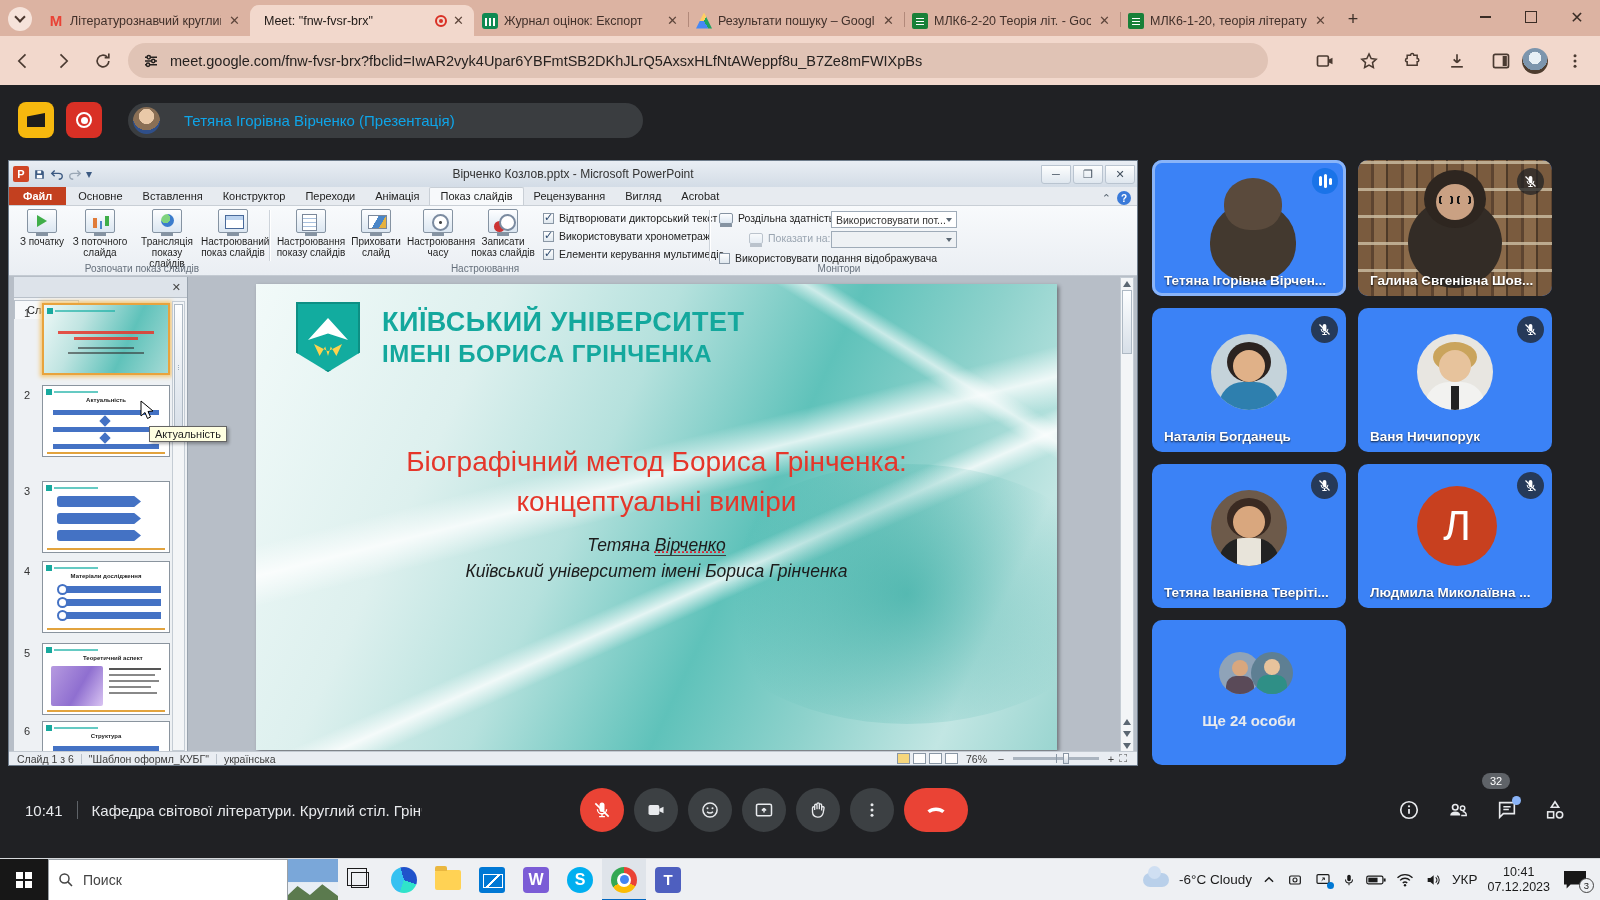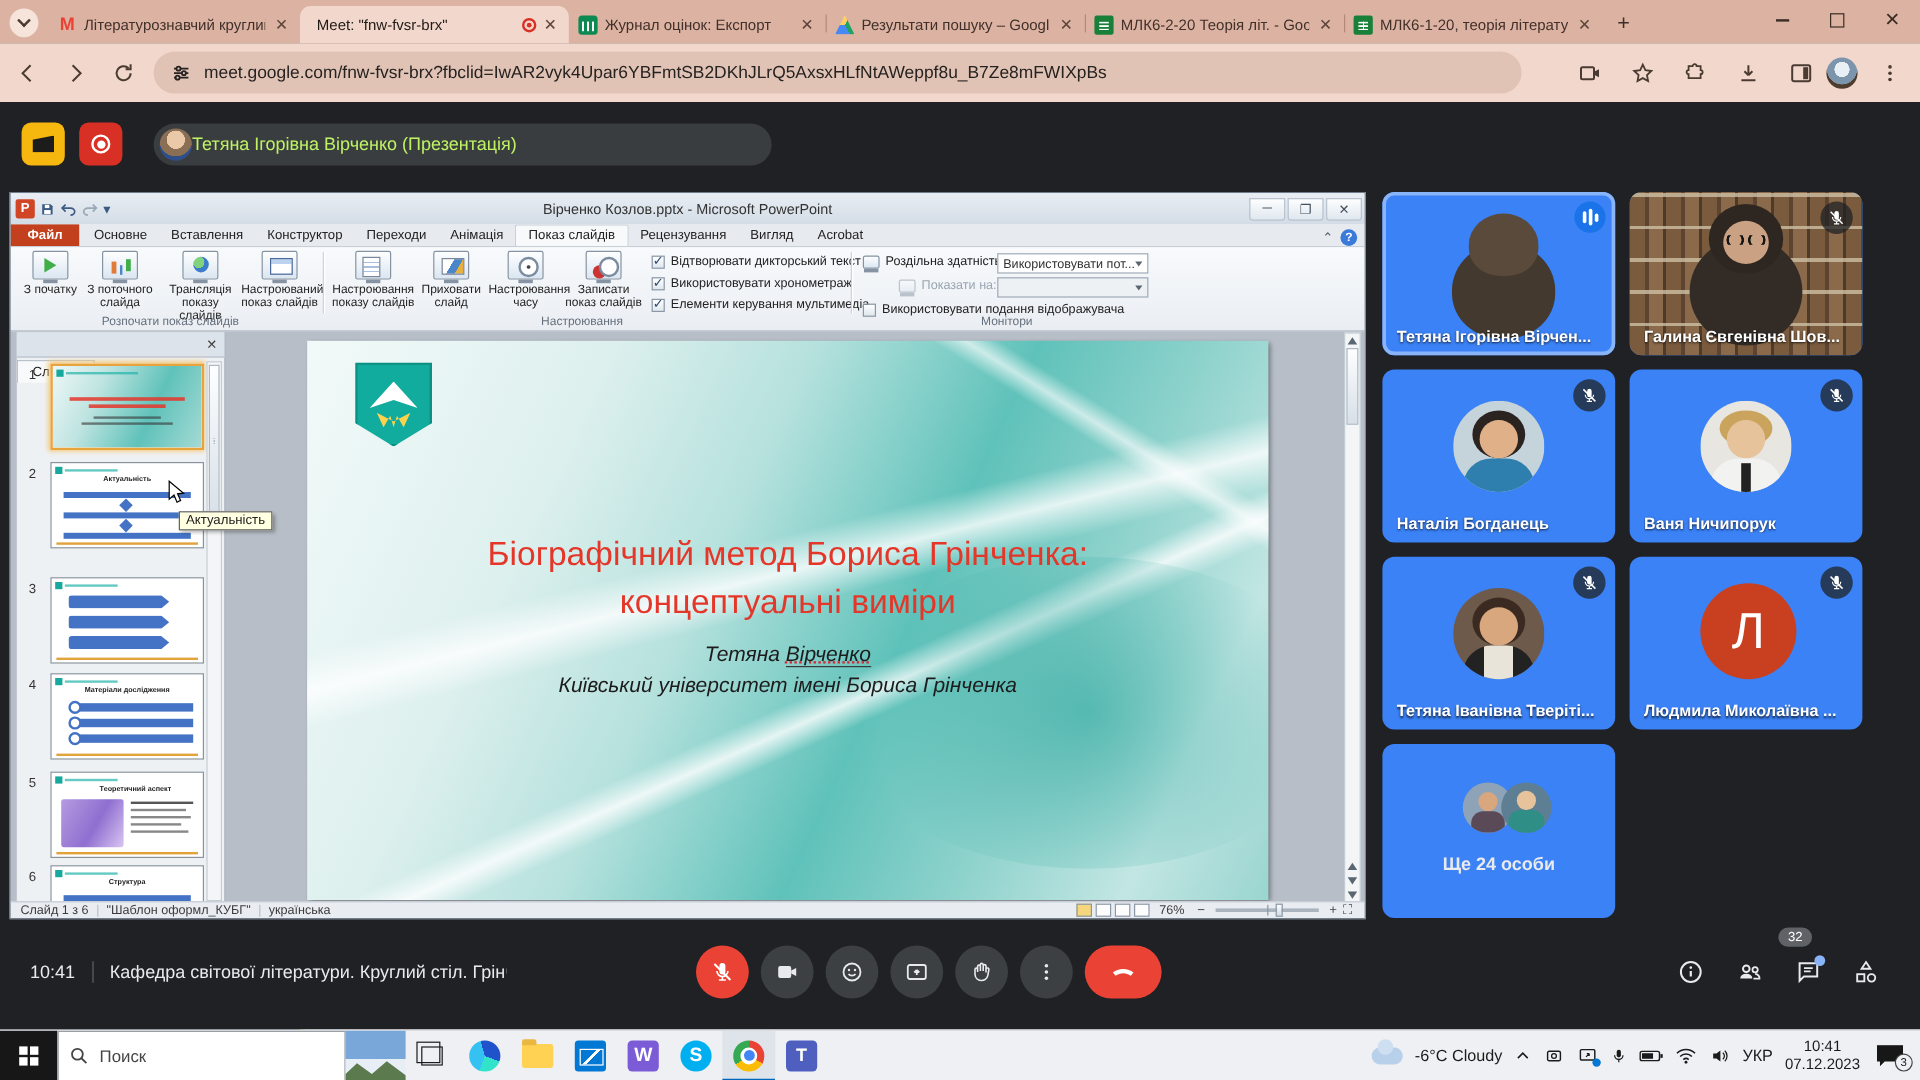--- a/index.html
+++ b/index.html
@@ -63,21 +63,21 @@
   .ybtn .glyph { width:18px; height:14px; background:#1c1c1c;
     clip-path:polygon(0 25%,100% 0,100% 100%,0 100%); position:relative; }
   .rbtn2 { position:absolute; left:66px; top:17px; width:36px; height:36px; border-radius:8px; background:#d93025;
     display:flex; align-items:center; justify-content:center; }
   .rbtn2 .ring { width:16px; height:16px; border:2.5px solid #fff; border-radius:50%; display:flex; align-items:center; justify-content:center; }
   .rbtn2 .ring::after { content:""; width:7px; height:7px; background:#fff; border-radius:50%; }
   .ppill { position:absolute; left:128px; top:18px; height:35px; width:515px; border-radius:18px; background:#3a3d40;
     display:flex; align-items:center; padding:0 14px 0 5px; }
   .ppill .pav { width:27px; height:27px; border-radius:50%; flex:none;
     background:radial-gradient(circle at 50% 35%, #e9c9a8 0 34%, #8a6f55 35% 62%, #2f4f8a 63%); }
-  .ppill .ptxt { color:#bef264; font-size:15px; margin-left:0; white-space:nowrap;text-align:right; }
+  .ppill .ptxt { color:#0ea5e9; font-size:15px; margin-left:24px; white-space:nowrap;text-align:right; }
 
   
   .ppt { position:absolute; left:8px; top:75px; width:1130px; height:606px; background:#eef1f5;
     font-size:11px; color:#1f1f1f; border:1px solid #6f7d8c; }
   .ppt-titlebar { position:absolute; left:0; top:0; right:0; height:26px;
     background:linear-gradient(#e9eef4,#d3dce6); display:flex; align-items:center; }
   .qat { display:flex; align-items:center; gap:4px; margin-left:4px; }
   .plogo { width:16px; height:16px; background:#d04525; color:#fff; font-weight:bold; font-size:11px;
     display:flex; align-items:center; justify-content:center; border-radius:2px; }
   .qic { color:#3c5a82; font-size:12px; }
@@ -643,20 +643,24 @@
             </div>
         </div>
 
         <div class="slide">
           <div class="swoosh sw1"></div>
           <div class="swoosh sw2"></div>
           <div class="swoosh sw3"></div>
           <div class="blob"></div>
           <div class="slide-head">
             <div class="shield"></div>
+            <div class="org">
+              <div class="l1">КИЇВСЬКИЙ УНІВЕРСИТЕТ</div>
+              <div class="l2">ІМЕНІ БОРИСА ГРІНЧЕНКА</div>
+            </div>
           </div>
           <div class="slide-title">
             <div>Біографічний метод Бориса Грінченка:</div>
             <div>концептуальні виміри</div>
           </div>
           <div class="slide-authors">
             <div><span>Тетяна </span><span class="misspell">Вірченко</span></div>
             <div>Київський університет імені Бориса Грінченка</div>
           </div>
         </div>

